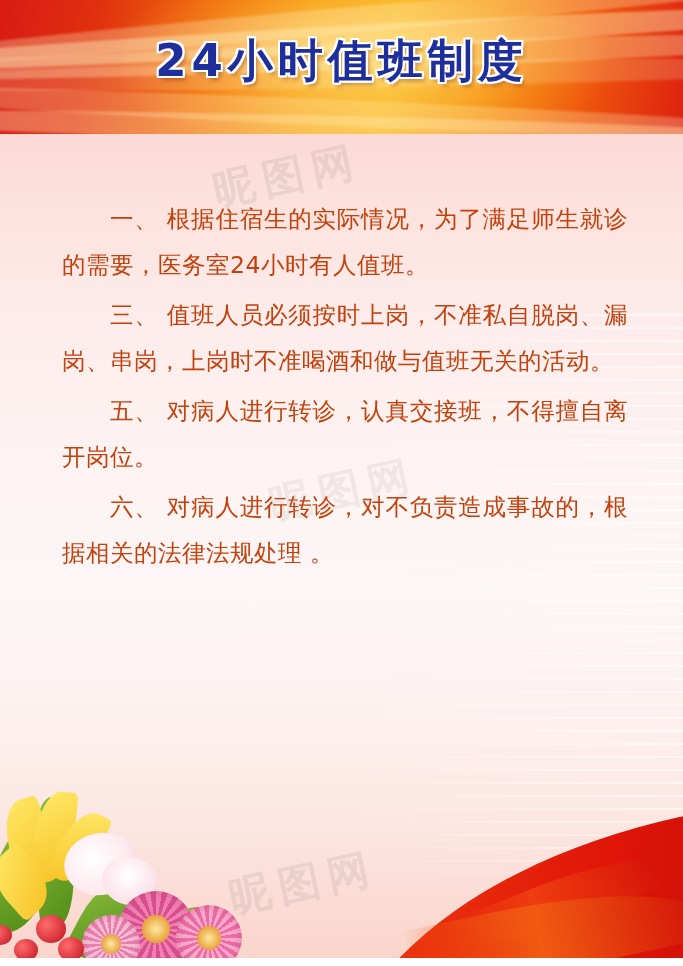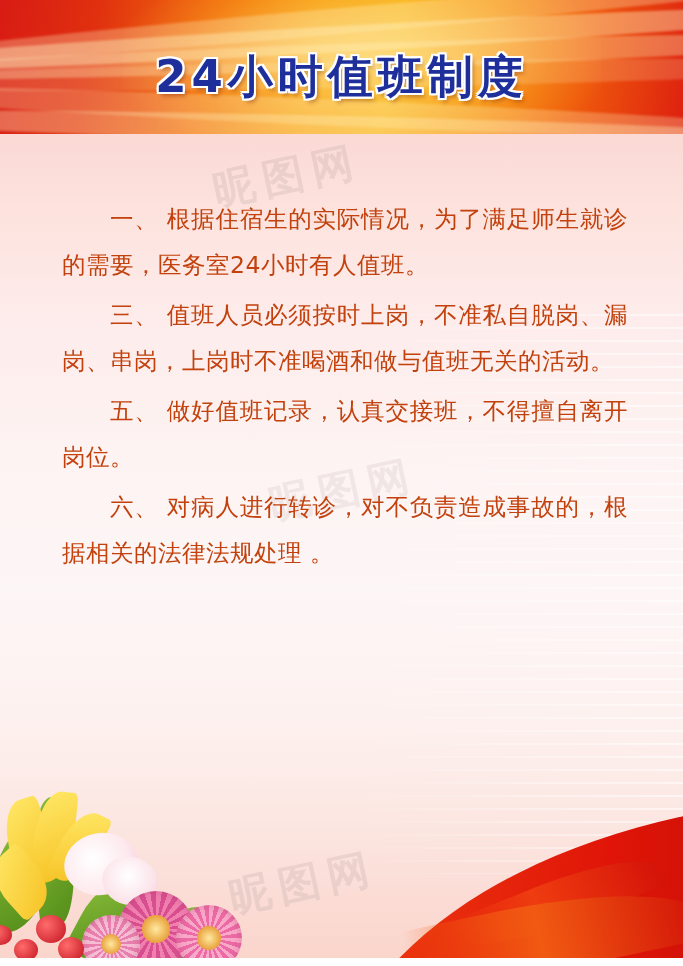--- a/index.html
+++ b/index.html
@@ -58,21 +58,21 @@
     left: 18%;
     top: -40px;
     width: 70%;
     height: 200px;
     background: radial-gradient(ellipse at center, rgba(255,222,120,0.75) 0%, rgba(255,200,60,0.18) 55%, rgba(255,180,30,0) 75%);
   }
 
   .title {
     position: absolute;
     left: 0;
-    top: 47px;
+    top: 31px;
     width: 683px;
     text-align: center;
     font-family: "DejaVu Sans", "Liberation Sans", sans-serif;
     font-size: 45px;
     font-weight: bold;
     letter-spacing: 5px;
     color: #1e2f9c;
     text-shadow:
       2px 0 0 #ffffff, -2px 0 0 #ffffff, 0 2px 0 #ffffff, 0 -2px 0 #ffffff,
       2px 2px 0 #ffffff, -2px 2px 0 #ffffff, 2px -2px 0 #ffffff, -2px -2px 0 #ffffff,
@@ -279,21 +279,21 @@
     <div class="streaks"></div>
   </div>
 
   <div class="watermark wm1">昵图网</div>
   <div class="watermark wm2">昵图网</div>
   <div class="watermark wm3">昵图网</div>
 
   <div class="content">
     <p class="para">一、 根据住宿生的实际情况，为了满足师生就诊的需要，医务室24小时有人值班。</p>
     <p class="para">三、 值班人员必须按时上岗，不准私自脱岗、漏岗、串岗，上岗时不准喝酒和做与值班无关的活动。</p>
-    <p class="para">五、 做好值班记录，认真交接班，不得擅自离开岗位。</p>
+    <p class="para">五、 对病人进行转诊，认真交接班，不得擅自离开岗位。</p>
     <p class="para">六、 对病人进行转诊，对不负责造成事故的，根据相关的法律法规处理 。</p>
   </div>
 
   <div class="bottom-wave">
 
     <div class="swoosh">
       <div class="s1"></div>
       <div class="s2"></div>
       <div class="s3"></div>
     </div>

